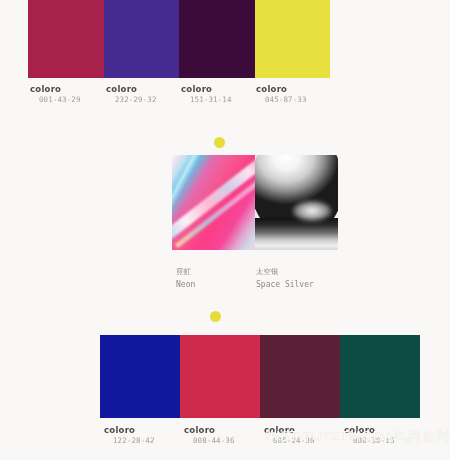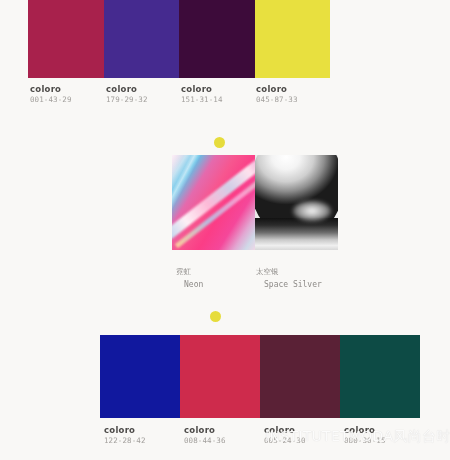--- a/index.html
+++ b/index.html
@@ -40,20 +40,21 @@
   }
   .swatch-label .code {
     font-family: "DejaVu Sans Mono", monospace;
     font-size: 7.5px;
     font-weight: 400;
     color: #a3a09d;
     letter-spacing: 0.1px;
     display: block;
     margin-top: 2.5px;
     white-space: nowrap;
+    margin-left: 9px;
   }
 
   
   #top-row {
     position: absolute;
     left: 28px;
     top: 0px;
     width: 302px;
     height: 78px;
     display: flex;
@@ -196,21 +197,20 @@
     display: block;
     white-space: nowrap;
   }
   .mid-label .en {
     font-family: "DejaVu Sans Mono", monospace;
     font-size: 8px;
     color: #8d8a87;
     display: block;
     margin-top: 3px;
     white-space: nowrap;
-    margin-left: 8px;
   }
   #mid-label-0 { left: 176px; }
   #mid-label-1 { left: 256px; }
 
   
   #bottom-row {
     position: absolute;
     left: 100px;
     top: 335px;
     width: 320px;
@@ -253,21 +253,21 @@
     <div class="swatch sw3" style="background:#e8e03f"></div>
   </div>
 
   <div id="top-labels">
     <div class="swatch-label l0">
       <span class="brand">coloro</span>
       <span class="code">001-43-29</span>
     </div>
     <div class="swatch-label l1">
       <span class="brand">coloro</span>
-      <span class="code">179-29-32</span>
+      <span class="code">232-29-32</span>
     </div>
     <div class="swatch-label l2">
       <span class="brand">coloro</span>
       <span class="code">151-31-14</span>
     </div>
     <div class="swatch-label l3">
       <span class="brand">coloro</span>
       <span class="code">045-87-33</span>
     </div>
   </div>

